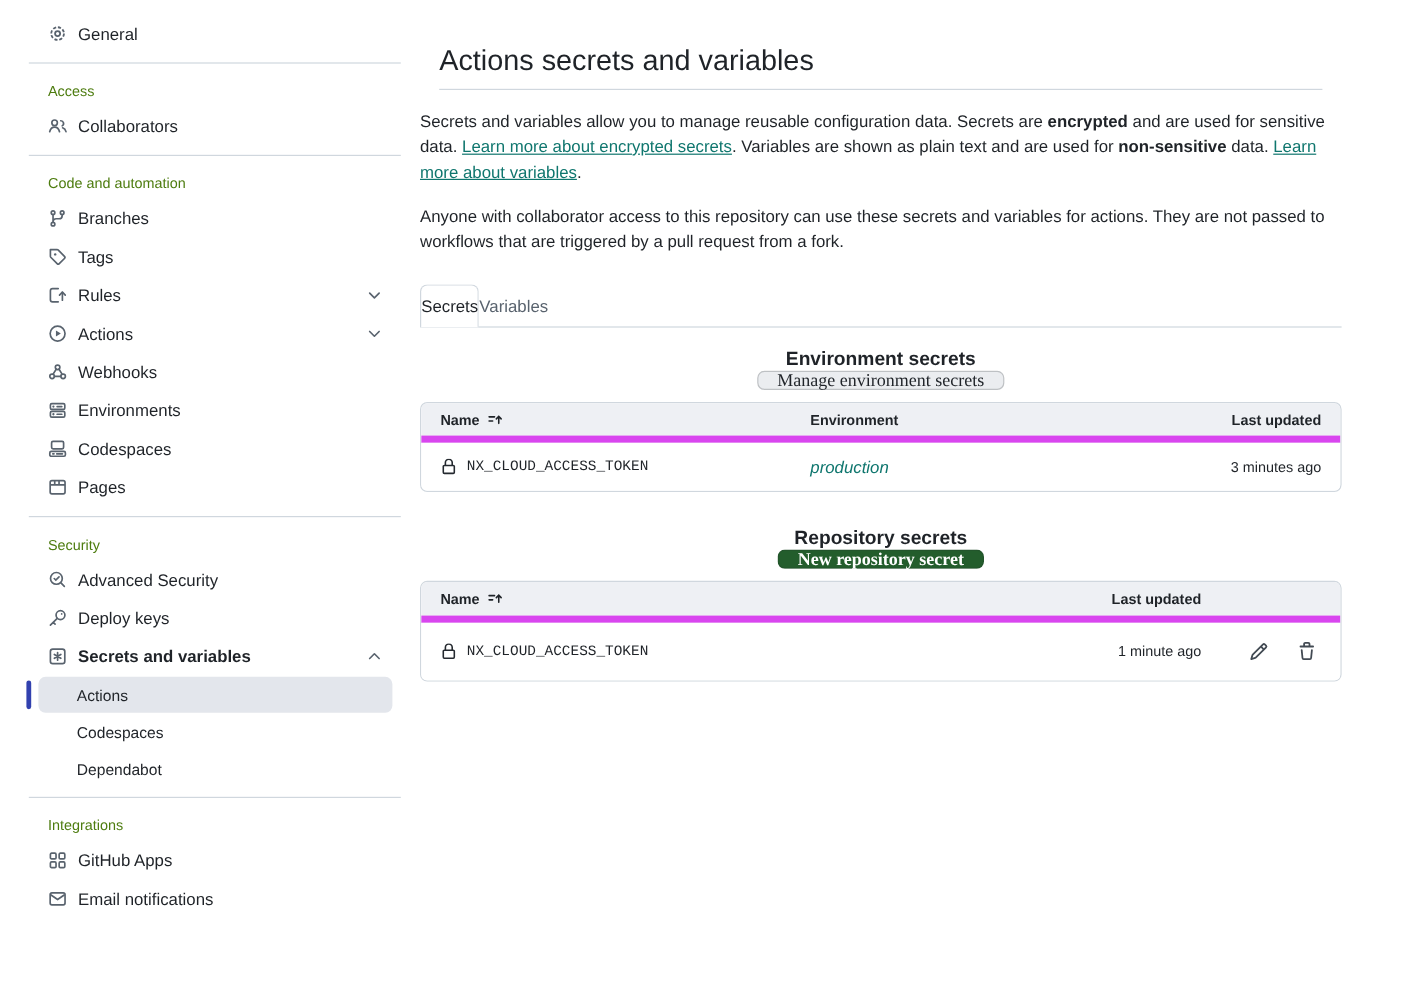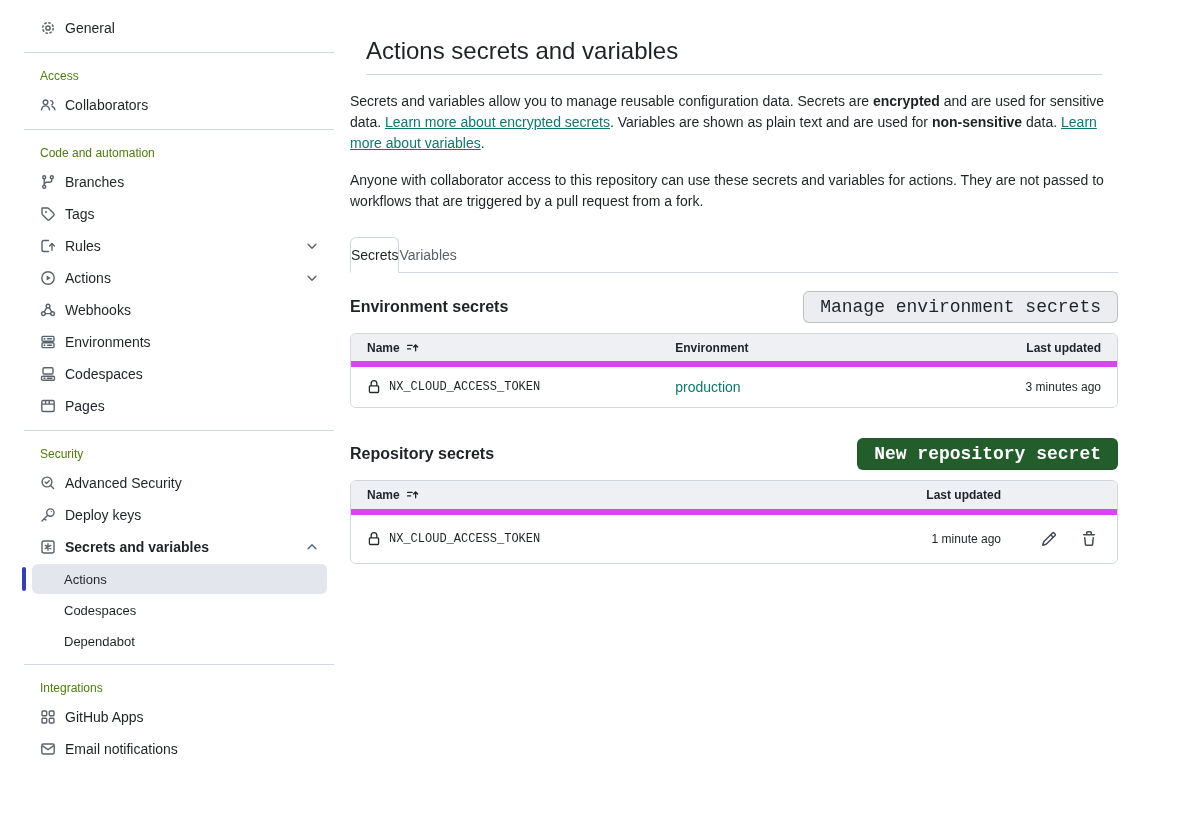--- a/index.html
+++ b/index.html
@@ -35,38 +35,38 @@
     width:4px; height:24px; border-radius:2px; background:#3241af;
   }
 
   
   .main { width:768px; margin-left:15px; padding-top:20px; }
   .page-title { font-size:24px; font-weight:400; line-height:30px; margin:16px;
     padding-bottom:8px; border-bottom:1px solid #d0d7de; }
   .intro p { font-size:14px; line-height:21px; margin:16px 0 0 0; }
   .intro a, .env-link { color:#0f766e; cursor:pointer; }
   .intro a { text-decoration:underline; }
-  .env-link { text-decoration:none; font-size:14px; }
+  .env-link { text-decoration:none; font-size:14px;font-style:italic; }
 
   .tabnav { margin-top:25px; border-bottom:1px solid #d0d7de; display:flex; align-items:flex-end; }
   .tab { padding:9px 0; font-size:14px; cursor:pointer; }
   .tab.active {
     background:#fff; border:1px solid #d0d7de; border-bottom:1px solid #fff;
     border-radius:6px 6px 0 0; margin-bottom:-1px; color:#1f2328;
   }
   .tab.inactive { color:#59636e; }
 
-  .section-head { display:flex; justify-content:space-between; align-items:center; }
+  .section-head { display:flex; justify-content:space-between; align-items:center;flex-direction:column; }
   .section-head.env { margin-top:18px; }
   .section-head.repo { margin-top:30px; }
   .section-head h2 { font-size:16px; font-weight:600; margin:0; }
 
   .btn {
-    height:32px; padding:0 16px; font-size:18px; border-radius:6px;
-    font-family:Liberation Mono, monospace; cursor:pointer;
+    height:16px; padding:0 16px; font-size:15px; border-radius:6px;
+    font-family:Liberation Serif, serif; cursor:pointer;
   }
   .btn-gray {
     background:#ebedf0; color:#1f2328; font-weight:500;
     border:1px solid rgba(31,35,40,0.22);
   }
   .btn-green {
     background:#235d2c; color:#ffffff; font-weight:600;
     border:1px solid rgba(31,35,40,0.15);
     text-align:right;
   }

